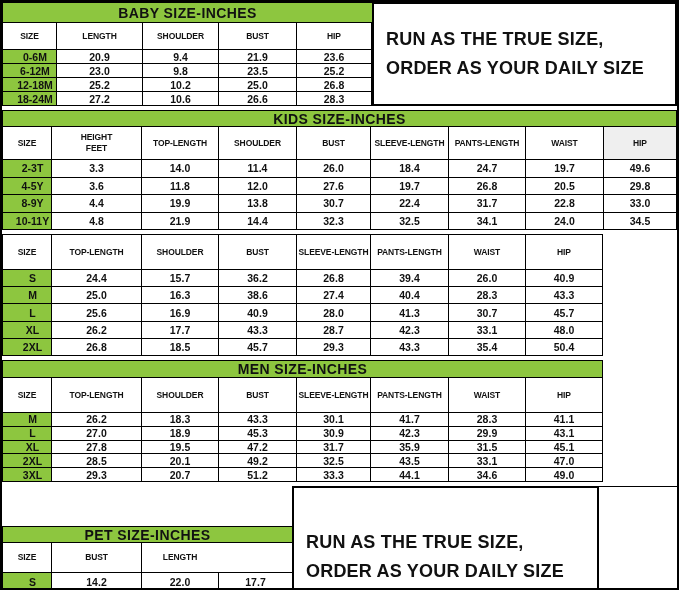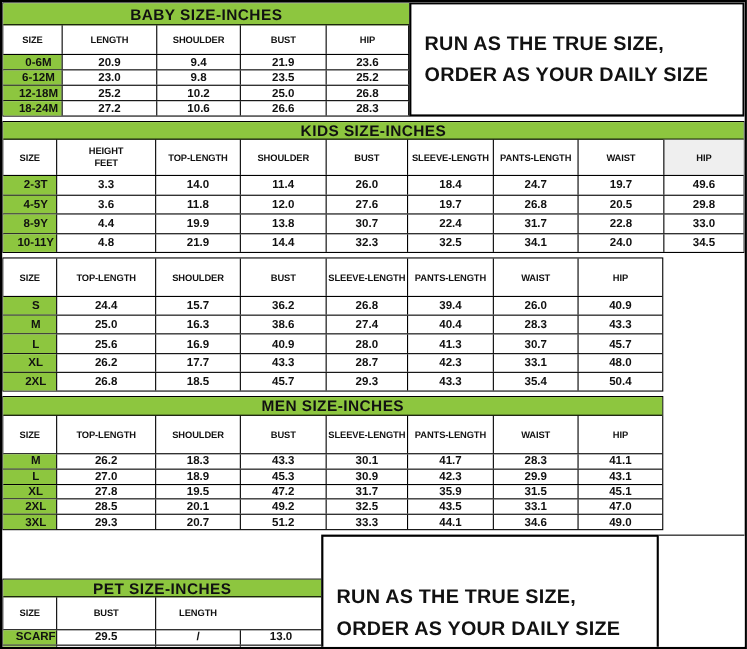--- a/index.html
+++ b/index.html
@@ -341,26 +341,20 @@
   <div class="section">
     <div class="size-table pet">
       <div class="t-title">PET SIZE-INCHES</div>
       <div class="t-head grid-pet">
           <div class="t-cell h-cell">SIZE</div>
           <div class="t-cell h-cell">BUST</div>
           <div class="t-cell h-cell">LENGTH</div>
         </div>
       <div class="t-body">
           <div class="t-row grid-pet">
-            <div class="t-cell">SCARF</div>
-            <div class="t-cell">29.5</div>
-            <div class="t-cell">/</div>
-            <div class="t-cell">13.0</div>
-          </div>
-          <div class="t-row grid-pet">
             <div class="t-cell">S</div>
             <div class="t-cell">14.2</div>
             <div class="t-cell">22.0</div>
             <div class="t-cell">17.7</div>
           </div>
           <div class="t-row grid-pet">
             <div class="t-cell">M</div>
             <div class="t-cell">19.7</div>
             <div class="t-cell">28.1</div>
             <div class="t-cell">20.5</div>

